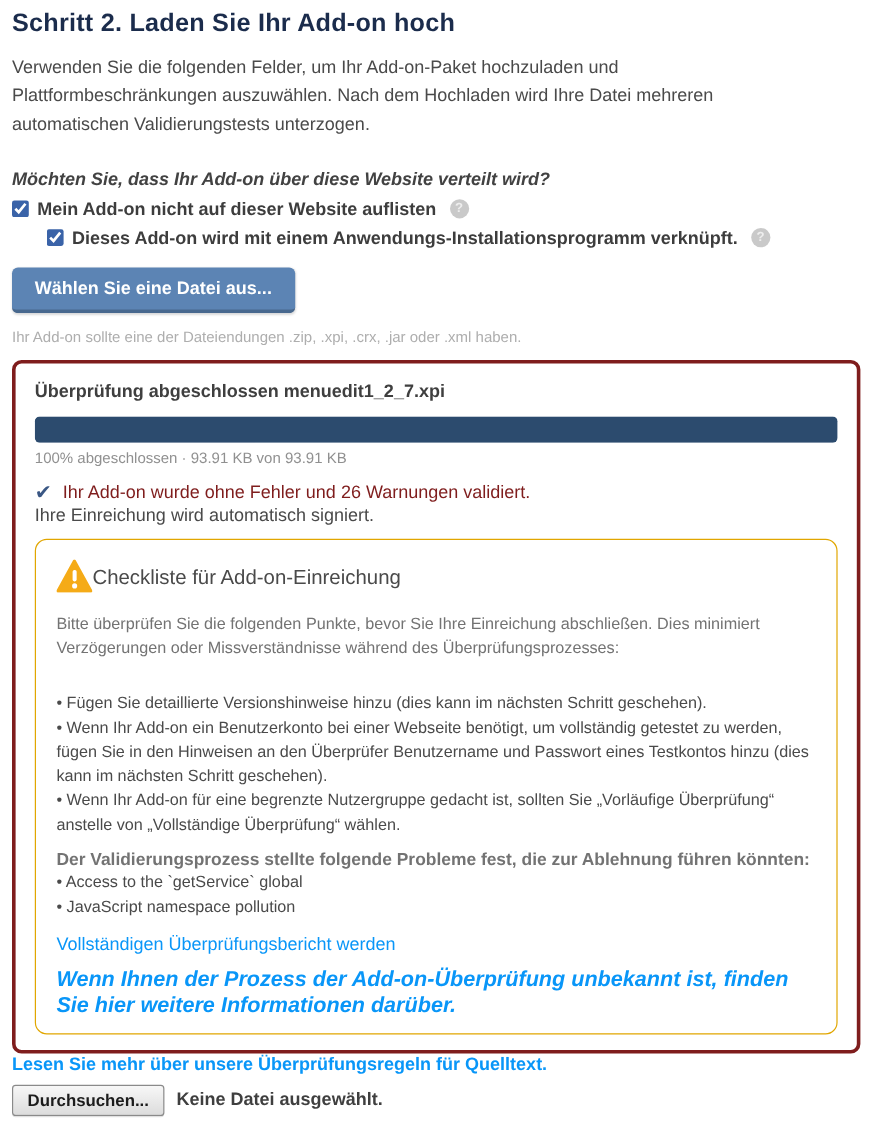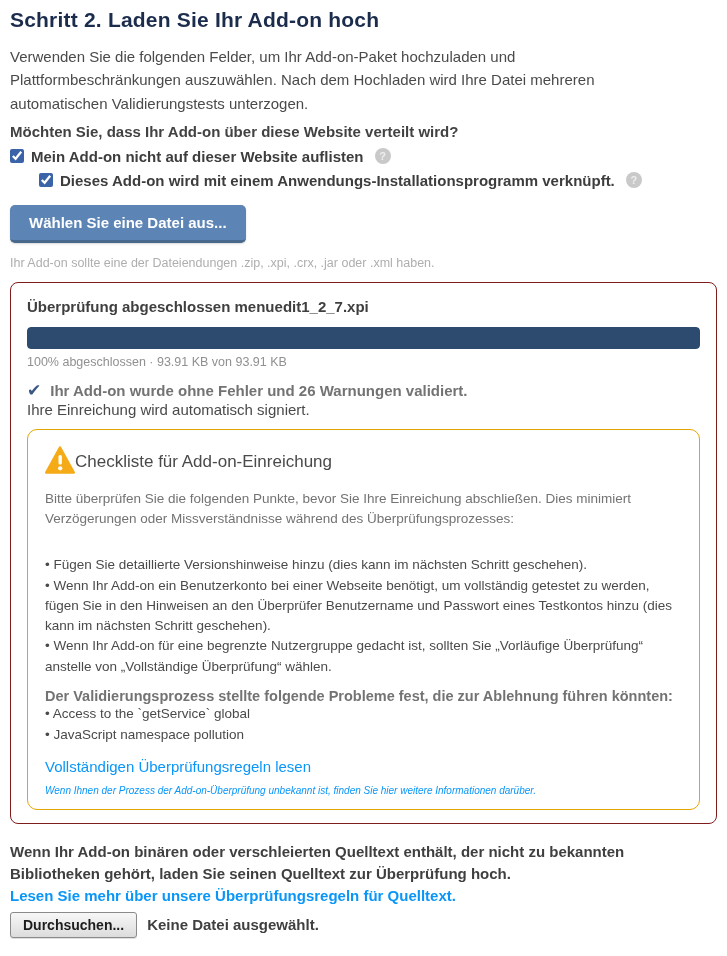--- a/index.html
+++ b/index.html
@@ -4,60 +4,60 @@
 <style>
   * { margin:0; padding:0; box-sizing:border-box; }
   html,body { width:727px; height:956px; background:#fff; overflow:hidden;
     font-family:"Liberation Sans","DejaVu Sans",sans-serif; color:#4a4a4a; }
   .wrap { padding:8px 10px 0 10px; }
 
   h1.page-title { font-size:21px; font-weight:bold; color:#1b2c4c; letter-spacing:.2px; }
 
   .intro { margin-top:13px; font-size:15px; line-height:1.55; color:#4a4a4a; max-width:650px; }
 
-  .q { margin-top:8px; font-size:15px; font-weight:bold; color:#424242; }
+  .q { margin-top:26px; font-size:15px; font-weight:bold; color:#424242;font-style:italic; }
 
   .cbrow { margin-top:8px; display:flex; align-items:center; gap:7px; font-size:15px; font-weight:bold; color:#3d3d3d; }
   .cbrow.indent { margin-left:29px; margin-top:7px; }
   input[type=checkbox]{ width:14px; height:14px; accent-color:#3a63a8; }
   .help { width:16px; height:16px; border-radius:50%; background:#c9c9c9; color:#eeeeee;
     font-size:11px; font-weight:bold; display:inline-flex; align-items:center; justify-content:center;
     margin-left:4px; flex:0 0 auto; }
 
   .btn-blue { display:inline-block; margin-top:16px; background:#5c84b4; color:#fff;
     font-size:15px; font-weight:bold; border:none; border-bottom:3px solid #48688e;
     border-radius:5px; padding:9px 19px; cursor:pointer;
     font-family:"Liberation Sans","DejaVu Sans",sans-serif; box-shadow:0 1px 2px rgba(0,0,0,.15); }
 
   .hint { margin-top:13px; font-size:12.5px; color:#aeaeae; }
 
-  .upload-box { margin-top:12px; border:1px solid #7f1d1d; border-radius:8px; padding:15px 16px 13px; }
+  .upload-box { margin-top:12px; border:3px solid #7f1d1d; border-radius:8px; padding:15px 16px 13px; }
   .upload-header { font-size:15px; font-weight:bold; color:#3f3f3f; }
   .progress-track { margin-top:12px; height:22px; border-radius:4px; background:#e9eef3; overflow:hidden; }
   .progress-fill { height:100%; background:#2c4b6e; border-radius:4px; }
   .progress-text { margin-top:6px; font-size:12.5px; color:#909090; }
 
   .success-row { margin-top:13px; display:flex; align-items:center; gap:9px; }
   .check-icon { color:#3a5784; font-size:17px; line-height:1; }
-  .success-text { font-size:15px; font-weight:bold; color:#737373; }
+  .success-text { font-size:15px; font-weight:normal; color:#7f1d1d; }
   .signing-note { margin-top:2px; font-size:15px; color:#4a4a4a; }
 
   .checklist { margin-top:11px; border:1.5px solid #e1a600; border-radius:10px; padding:13px 17px 13px; }
   .cl-head { display:flex; align-items:center; margin-top:3px; }
   .cl-title { font-size:17px; color:#4a4a4a; }
   .cl-intro { margin-top:11px; font-size:13.5px; line-height:1.5; color:#737373; }
   .cl-list { margin-top:26px; }
   .cl-item { font-size:13.5px; line-height:1.5; color:#4a4a4a; }
   .cl-item::before { content:"• "; }
   .cl-problems-head { margin-top:11px; font-size:14.5px; font-weight:bold; color:#737373; }
   .cl-problem { font-size:13.5px; line-height:1.55; color:#4a4a4a; }
   .cl-problem::before { content:"• "; }
   a.link { color:#0996f8; text-decoration:none; cursor:pointer; }
   .report-link { display:block; margin-top:12px; font-size:15px; }
-  .info-link { display:block; margin-top:10px; font-size:10px; font-style:italic; }
+  .info-link { display:block; margin-top:10px; font-size:18px; font-style:italic;font-weight:bold; }
 
   .source-text { margin-top:17px; font-size:15px; font-weight:bold; color:#3f3f3f; line-height:1.5; }
   .source-link { display:block; font-size:15px; font-weight:bold; margin-top:1px; }
   .file-row { margin-top:8px; display:flex; align-items:center; gap:10px; }
   .browse-btn { font-family:"Liberation Sans","DejaVu Sans",sans-serif; font-size:14px; font-weight:bold;
     color:#1c1c1c; padding:4px 12px; border:1px solid #8a8a8a; border-radius:3px;
     background:linear-gradient(#f7f7f7,#dcdcdc); cursor:pointer; box-shadow:0 1px 0 rgba(0,0,0,.12); }
   .no-file { font-size:15px; font-weight:bold; color:#3f3f3f; }
 </style>
 </head>
@@ -120,26 +120,25 @@
         <div class="cl-item">Wenn Ihr Add-on ein Benutzerkonto bei einer Webseite benötigt, um vollständig getestet zu werden, fügen Sie in den Hinweisen an den Überprüfer Benutzername und Passwort eines Testkontos hinzu (dies kann im nächsten Schritt geschehen).</div>
         <div class="cl-item">Wenn Ihr Add-on für eine begrenzte Nutzergruppe gedacht ist, sollten Sie „Vorläufige Überprüfung“ anstelle von „Vollständige Überprüfung“ wählen.</div>
       </div>
 
       <div class="cl-problems-head">Der Validierungsprozess stellte folgende Probleme fest, die zur Ablehnung führen könnten:</div>
       <div>
         <div class="cl-problem">Access to the `getService` global</div>
         <div class="cl-problem">JavaScript namespace pollution</div>
       </div>
 
-      <a class="link report-link">Vollständigen Überprüfungsregeln lesen</a>
+      <a class="link report-link">Vollständigen Überprüfungsbericht werden</a>
       <a class="link info-link">Wenn Ihnen der Prozess der Add-on-Überprüfung unbekannt ist, finden Sie hier weitere Informationen darüber.</a>
     </div>
   </div>
 
-  <div class="source-text">Wenn Ihr Add-on binären oder verschleierten Quelltext enthält, der nicht zu bekannten Bibliotheken gehört, laden Sie seinen Quelltext zur Überprüfung hoch.</div>
   <a class="link source-link">Lesen Sie mehr über unsere Überprüfungsregeln für Quelltext.</a>
 
   <div class="file-row">
     <button class="browse-btn">Durchsuchen...</button>
     <span class="no-file">Keine Datei ausgewählt.</span>
   </div>
 
   
 
   

